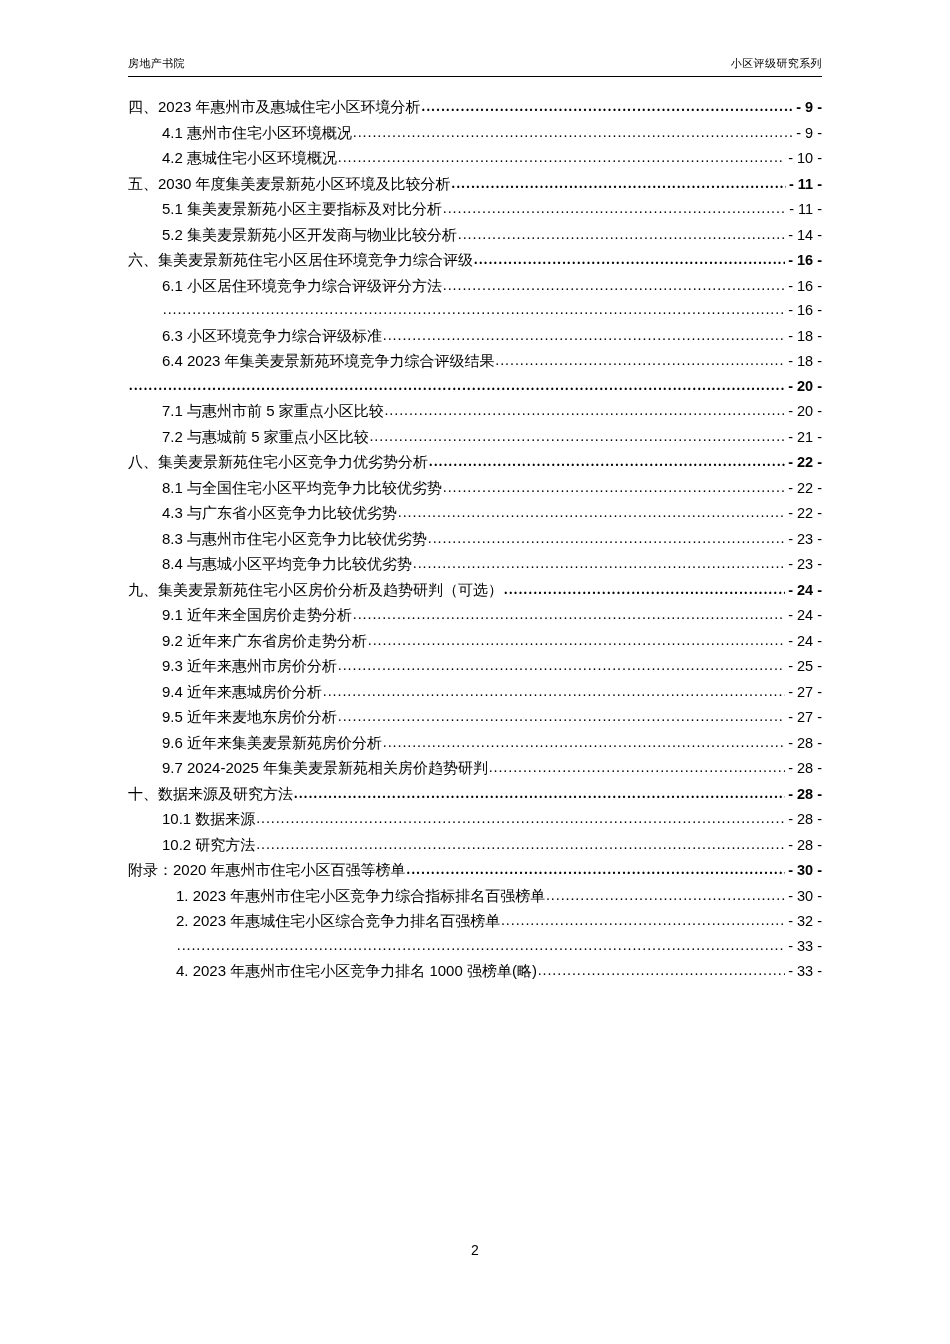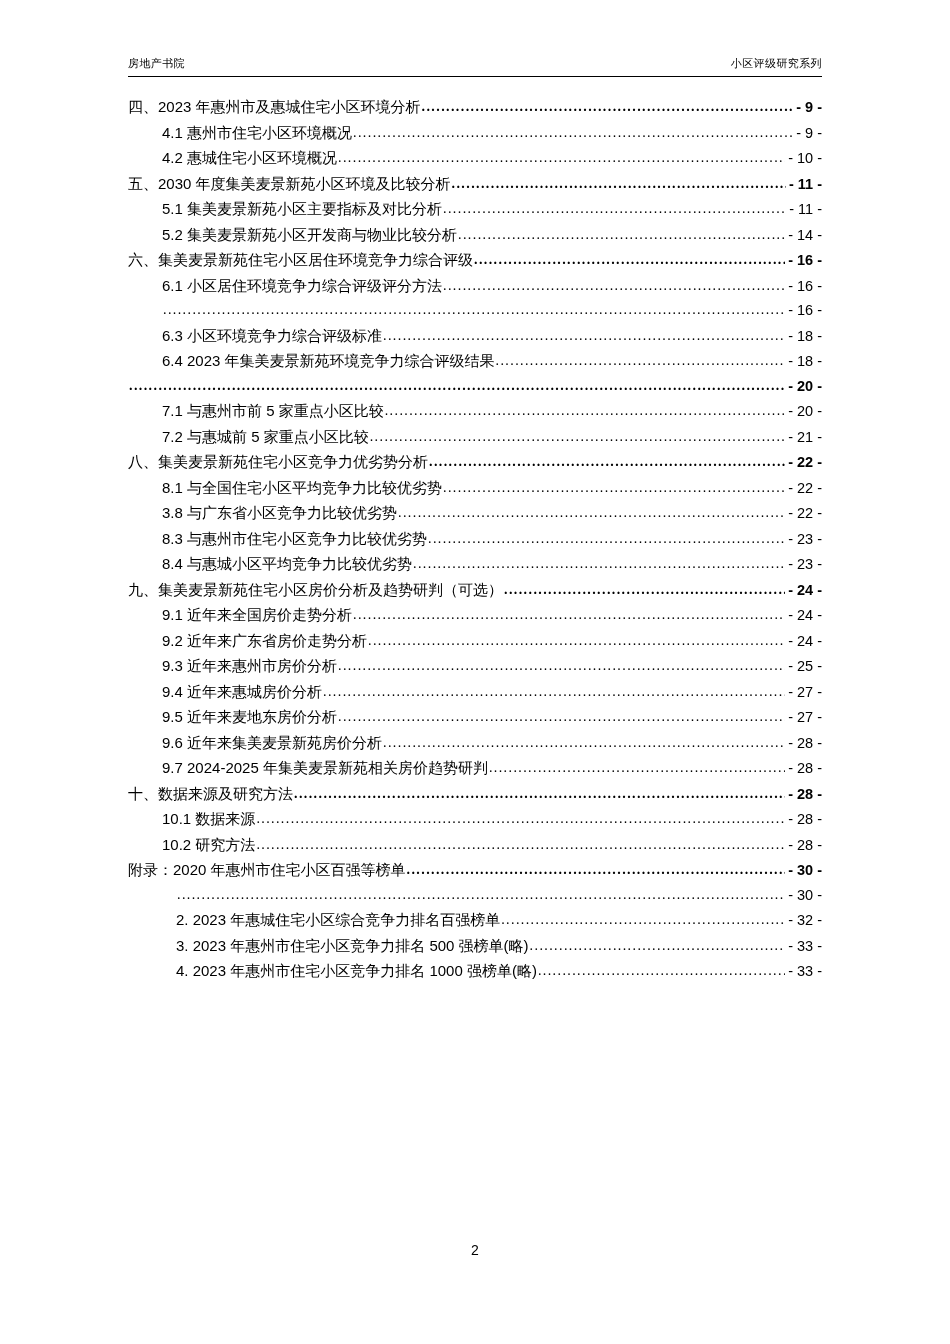--- a/index.html
+++ b/index.html
@@ -168,21 +168,21 @@
         <span class="txt">八、集美麦景新苑住宅小区竞争力优劣势分析</span>
         <span class="dots">........................................................................................................................................................................................................</span>
         <span class="pg">- 22 -</span>
       </div>
       <div class="toc-entry lv2">
         <span class="txt">8.1 与全国住宅小区平均竞争力比较优劣势</span>
         <span class="dots">........................................................................................................................................................................................................</span>
         <span class="pg">- 22 -</span>
       </div>
       <div class="toc-entry lv2">
-        <span class="txt">3.8 与广东省小区竞争力比较优劣势</span>
+        <span class="txt">4.3 与广东省小区竞争力比较优劣势</span>
         <span class="dots">........................................................................................................................................................................................................</span>
         <span class="pg">- 22 -</span>
       </div>
       <div class="toc-entry lv2">
         <span class="txt">8.3 与惠州市住宅小区竞争力比较优劣势</span>
         <span class="dots">........................................................................................................................................................................................................</span>
         <span class="pg">- 23 -</span>
       </div>
       <div class="toc-entry lv2">
         <span class="txt">8.4 与惠城小区平均竞争力比较优劣势</span>
@@ -243,30 +243,30 @@
         <span class="txt">10.2 研究方法</span>
         <span class="dots">........................................................................................................................................................................................................</span>
         <span class="pg">- 28 -</span>
       </div>
       <div class="toc-entry lv1">
         <span class="txt">附录：2020 年惠州市住宅小区百强等榜单</span>
         <span class="dots">........................................................................................................................................................................................................</span>
         <span class="pg">- 30 -</span>
       </div>
       <div class="toc-entry lv3">
+        <span class="txt">1.  2023 年惠州市住宅小区竞争力综合指标排名百强榜单</span>
         <span class="dots">........................................................................................................................................................................................................</span>
         <span class="pg">- 30 -</span>
       </div>
       <div class="toc-entry lv3">
         <span class="txt">2.  2023 年惠城住宅小区综合竞争力排名百强榜单</span>
         <span class="dots">........................................................................................................................................................................................................</span>
         <span class="pg">- 32 -</span>
       </div>
       <div class="toc-entry lv3">
-        <span class="txt">3.  2023 年惠州市住宅小区竞争力排名 500 强榜单(略)</span>
         <span class="dots">........................................................................................................................................................................................................</span>
         <span class="pg">- 33 -</span>
       </div>
       <div class="toc-entry lv3">
         <span class="txt">4.  2023 年惠州市住宅小区竞争力排名 1000 强榜单(略)</span>
         <span class="dots">........................................................................................................................................................................................................</span>
         <span class="pg">- 33 -</span>
       </div>
     </div>
 

